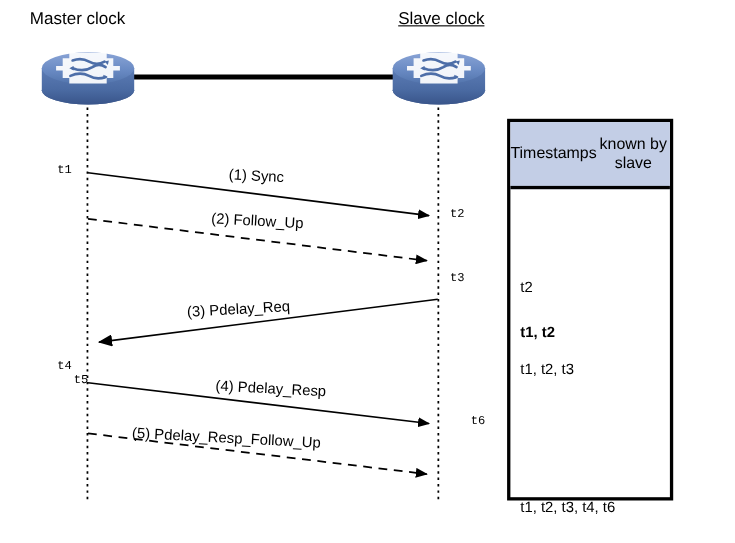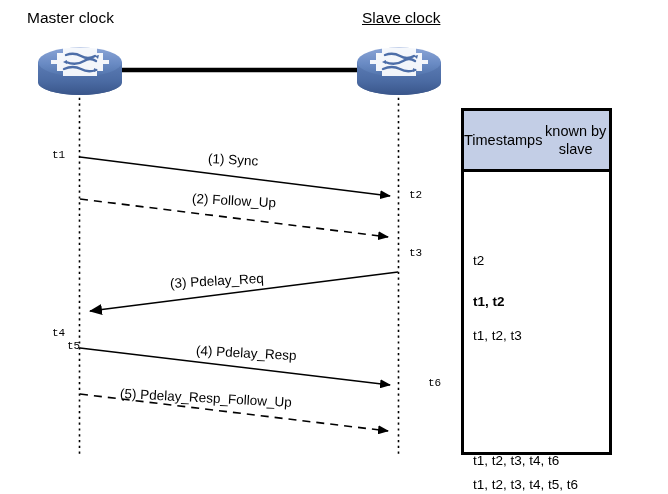--- a/index.html
+++ b/index.html
@@ -169,17 +169,16 @@
   <div id="ts-table">
     <div id="ts-table-header">
       <span>Timestamps</span>
       <span>known by slave</span>
     </div>
     <div id="ts-table-body">
       <div class="ts-row" style="top:81px;">t2</div>
       <div class="ts-row" style="top:122px;font-weight:bold;">t1, t2</div>
       <div class="ts-row" style="top:156px;">t1, t2, t3</div>
       <div class="ts-row" style="top:281px;">t1, t2, t3, t4, t6</div>
-      <div class="ts-row" style="top:305px;">t1, t2, t3, t4, t5, t6</div>
     </div>
   </div>
 
 </div>
 
 </body></html>

